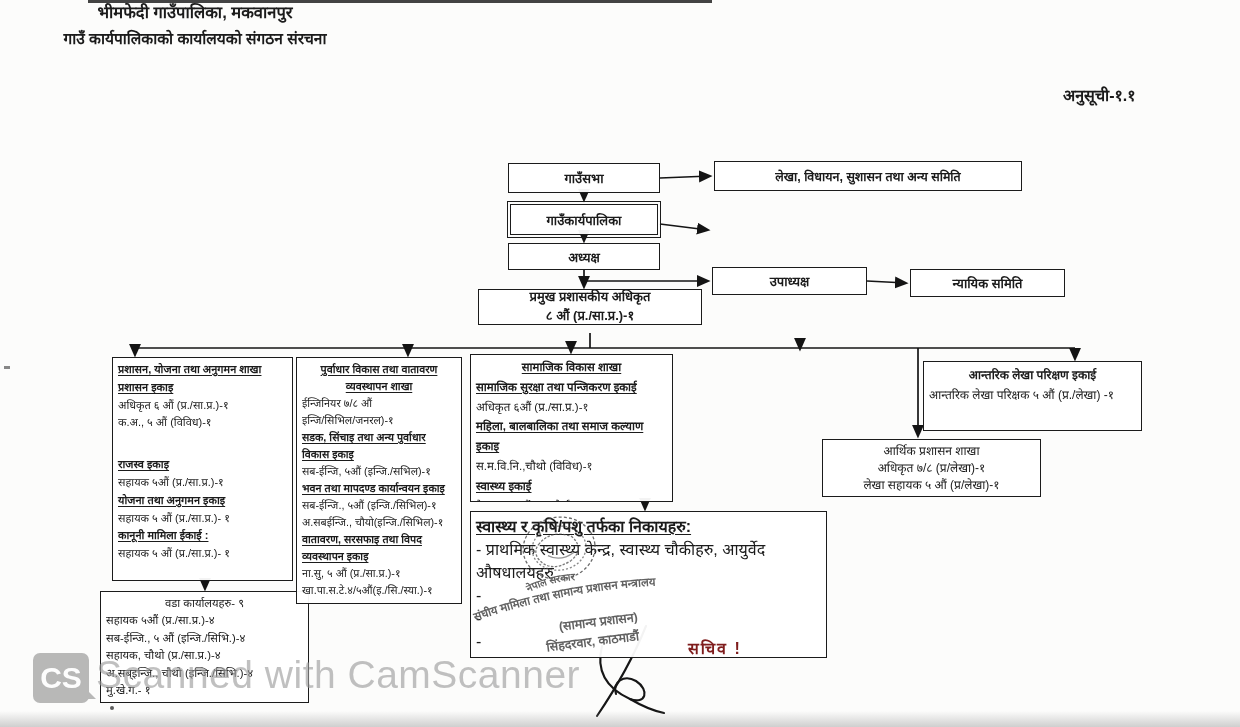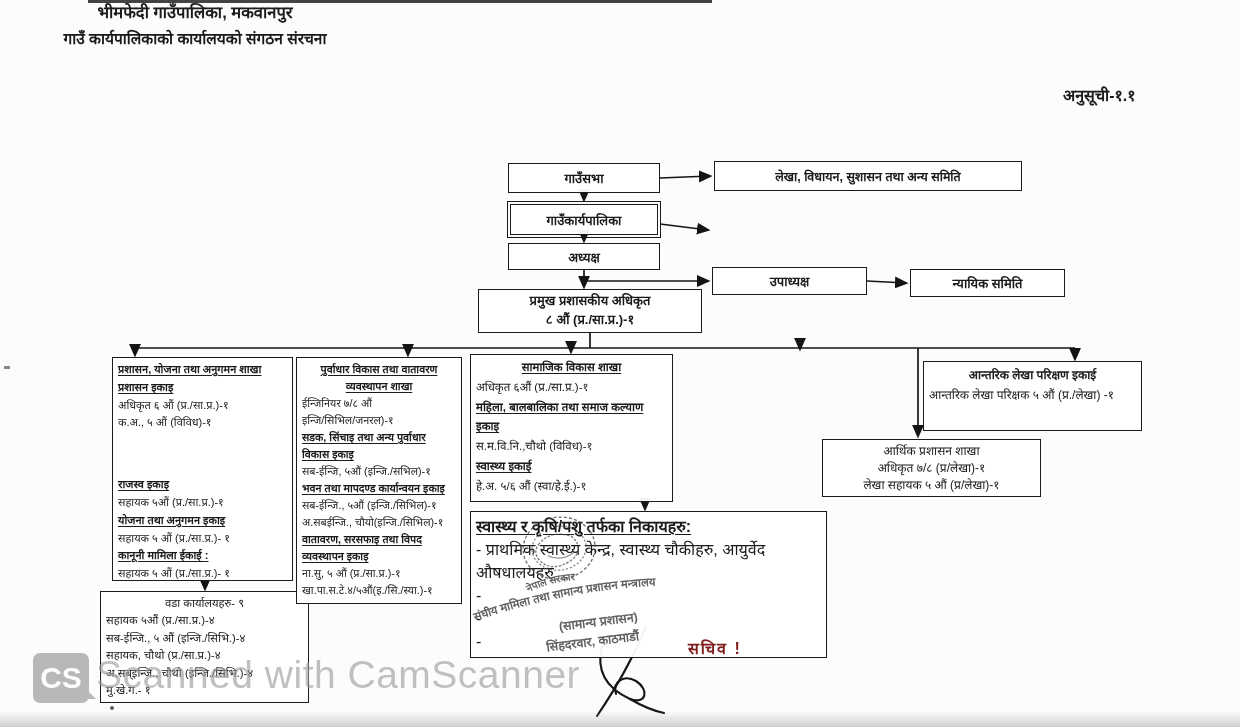--- a/index.html
+++ b/index.html
@@ -21,21 +21,21 @@
 
   .box{position:absolute;border:1.7px solid #1b1b1b;background:rgba(255,255,255,.95);
        box-sizing:border-box;padding:3px 5px;overflow:hidden;}
   .node{display:flex;align-items:center;justify-content:center;text-align:center;
         font-weight:bold;font-size:13px;padding:2px 6px;}
   .dbl{outline:1.6px solid #1b1b1b;outline-offset:2.5px;}
   .ln{white-space:normal;}
   .u{text-decoration:underline;text-underline-offset:2px;}
   .b{font-weight:bold;}
   .c{text-align:center;}
-  .g{margin-top:44px;}
+  .g{margin-top:24px;}
 
   #box-admin{left:112px;top:357px;width:181px;height:224px;font-size:11px;}
   #box-admin .ln{line-height:17.8px;}
   #box-ward{left:100px;top:591px;width:209px;height:112px;font-size:11.3px;}
   #box-ward .ln{line-height:17.4px;}
   #box-infra{left:296px;top:357px;width:166px;height:247px;font-size:10.8px;}
   #box-infra .ln{line-height:17px;}
   #box-social{left:470px;top:354px;width:203px;height:148px;font-size:11.5px;}
   #box-social .ln{line-height:19.8px;}
   #box-edu{left:692px;top:351px;width:223px;height:80px;font-size:12px;}
@@ -130,21 +130,21 @@
   </div>
 
   <div class="box node" style="left:712px;top:267px;width:155px;height:28px">
     <span>उपाध्यक्ष</span>
   </div>
 
   <div class="box node" style="left:910px;top:269px;width:155px;height:28px">
     <span>न्यायिक समिति</span>
   </div>
 
-  <div class="box node" style="left:478px;top:289px;width:224px;height:44px;flex-direction:column;line-height:1.45">
+  <div class="box node" style="left:478px;top:289px;width:224px;height:36px;flex-direction:column;line-height:1.45">
     <span>प्रमुख प्रशासकीय अधिकृत</span>
     <span>८ औं (प्र./सा.प्र.)-१</span>
   </div>
 
   <div class="box" id="box-admin">
 
   <div class="ln u b">प्रशासन, योजना तथा अनुगमन शाखा</div>
       <div class="ln u b">प्रशासन इकाइ</div>
       <div class="ln">अधिकृत ६ औं (प्र./सा.प्र.)-१</div>
       <div class="ln">क.अ., ५ औं (विविध)-१</div>
@@ -180,20 +180,21 @@
       <div class="ln">अ.सबईन्जि., चौयो(इन्जि./सिभिल)-१</div>
       <div class="ln u b">वातावरण, सरसफाइ तथा विपद</div>
       <div class="ln u b">व्यवस्थापन इकाइ</div>
       <div class="ln">ना.सु, ५ औं (प्र./सा.प्र.)-१</div>
       <div class="ln">खा.पा.स.टे.४/५औं(इ./सि./स्या.)-१</div>
     </div>
 
   <div class="box" id="box-social">
 
   <div class="ln u b c">सामाजिक विकास शाखा</div>
+      <div class="ln u b">सामाजिक सुरक्षा तथा पन्जिकरण इकाई</div>
       <div class="ln">अधिकृत ६औं (प्र./सा.प्र.)-१</div>
       <div class="ln u b">महिला, बालबालिका तथा समाज कल्याण इकाइ</div>
       <div class="ln">स.म.वि.नि.,चौथो (विविध)-१</div>
       <div class="ln u b">स्वास्थ्य इकाई</div>
       <div class="ln">हे.अ. ५/६ औं (स्वा/हे.ई.)-१</div>
     </div>
 
 
   <div class="box" id="box-audit">
 

